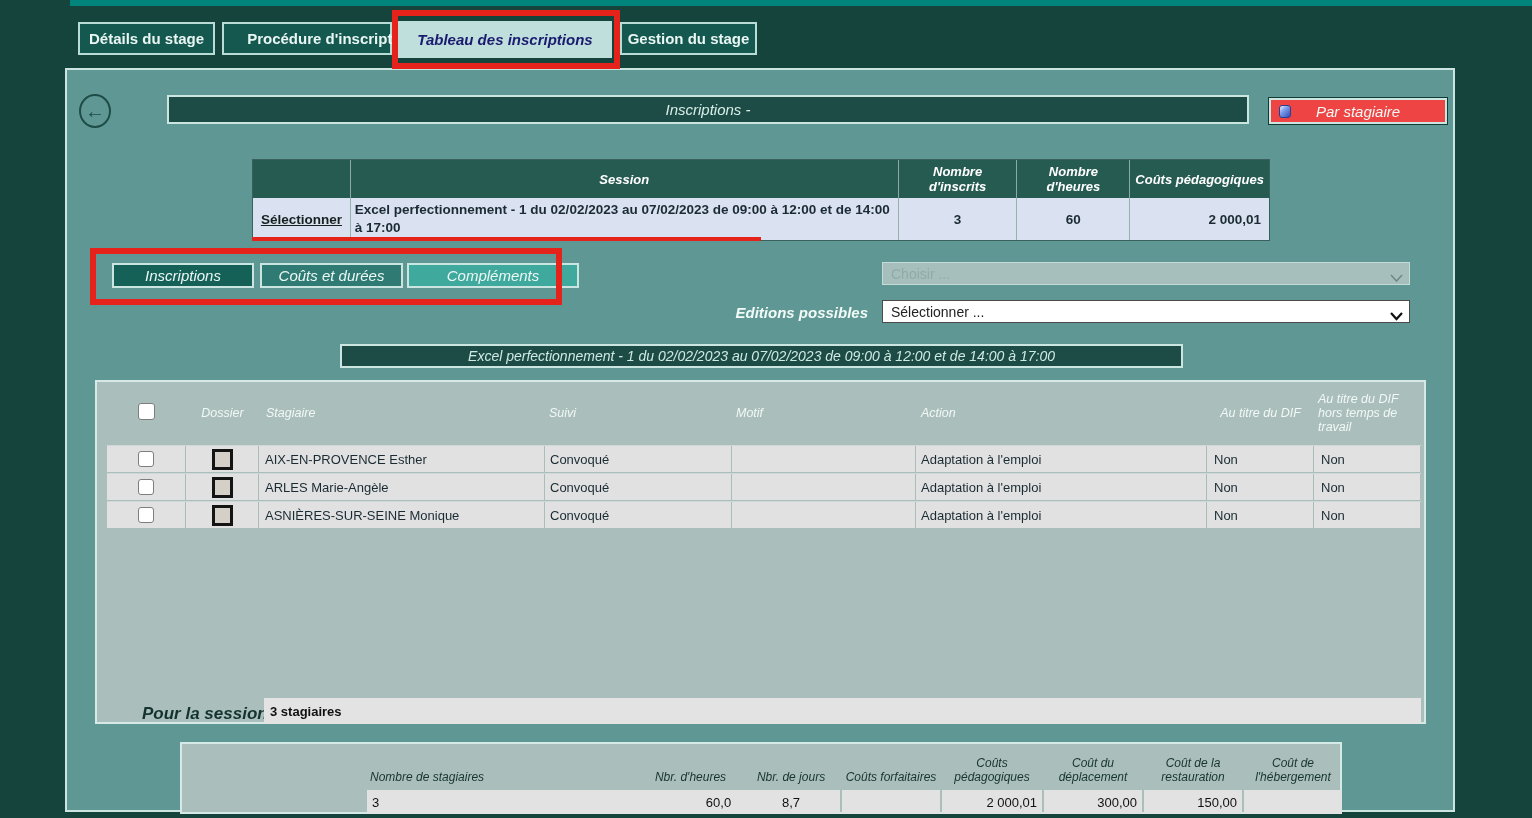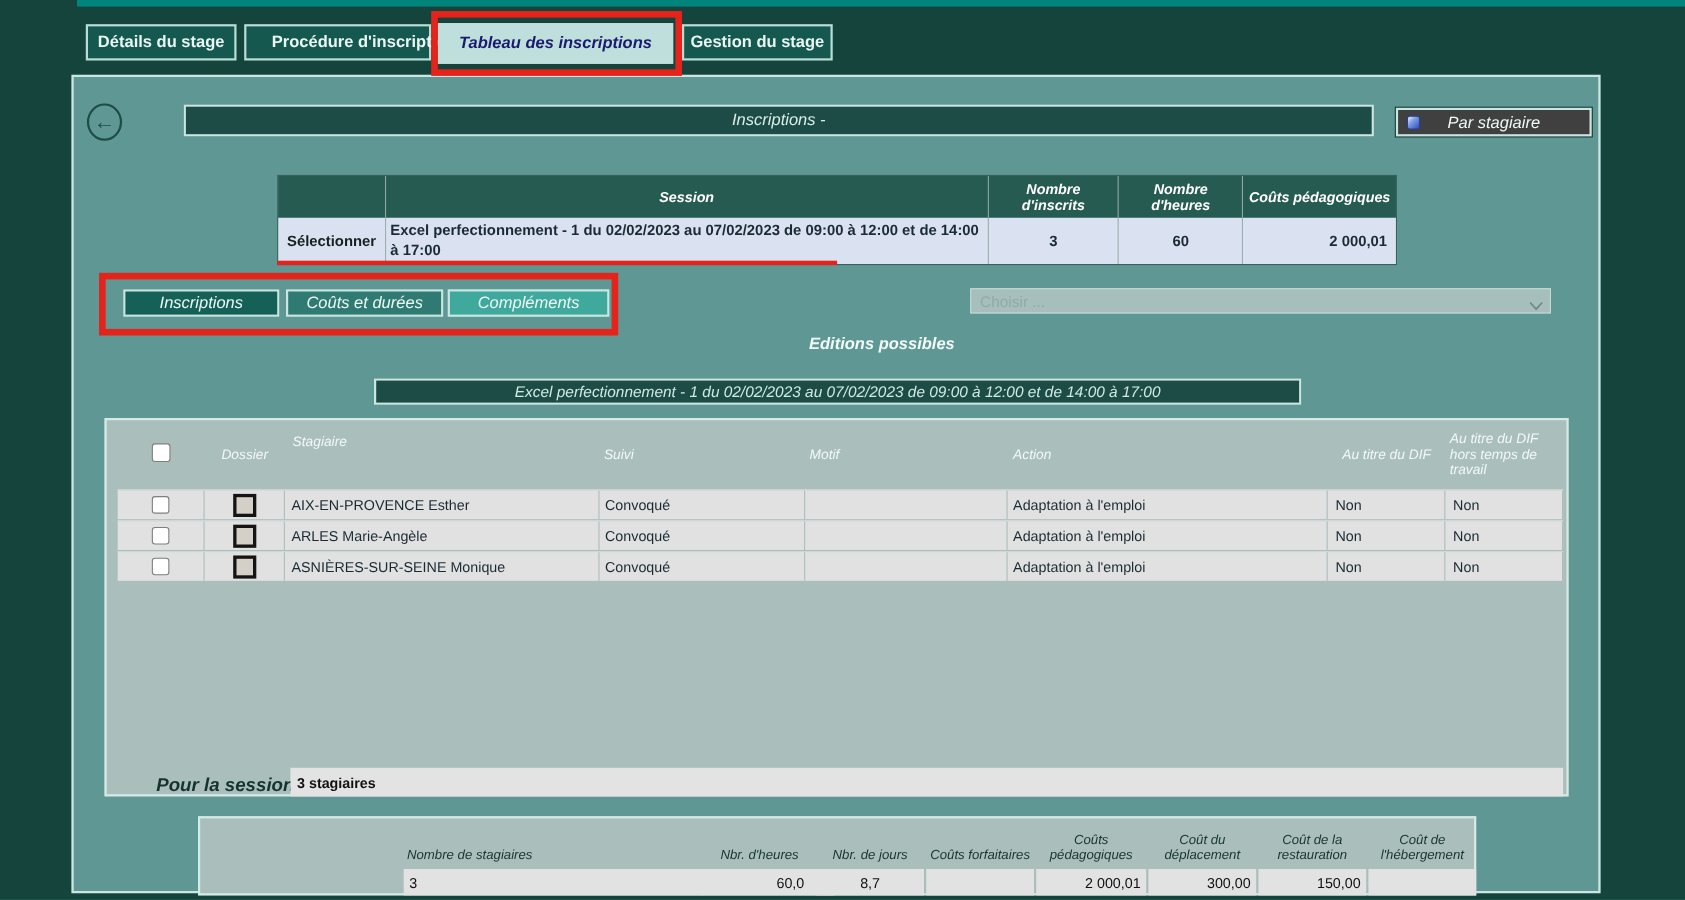--- a/index.html
+++ b/index.html
@@ -45,21 +45,21 @@
 
   .title-bar {
     left:100px; top:25px; width:1082px; height:29px;
     background:#1D4B45; border:2px solid #CBE6E1;
     color:#D8EEE9; font-style:italic; font-size:15px;
     display:flex; align-items:center; justify-content:center;
   }
 
   .par-stagiaire {
     left:1202px; top:28px; width:178px; height:26px;
-    background:#404040; border:2px solid #CBE6E1;
+    background:#ef4444; border:2px solid #CBE6E1;
     box-shadow:0 0 0 1px #123B35;
     color:#EFF9F6; font-style:italic; font-size:15px;
     display:flex; align-items:center; justify-content:center;
     cursor:pointer;
   }
   .gem {
     position:absolute; left:8px; top:5px; width:12px; height:13px;
     background:linear-gradient(135deg,#E8F0FF 0%,#7E9BE8 40%,#2F4FB8 100%);
     border-radius:3px; border:1px solid #2B3F8F;
   }
@@ -78,36 +78,36 @@
     display:flex; align-items:center; justify-content:center; text-align:center;
     line-height:15px; padding:0 4px;
   }
   .sess-row { display:flex; height:42px; background:#DAE1F1; }
   .sess-row .c {
     border-right:1px solid #9AB0AC; color:#1A2B33; font-size:13.5px; font-weight:bold;
     display:flex; align-items:center;
   }
   .c.last { border-right:none; }
   .w0{width:98px;} .w1{width:549px;} .w2{width:119px;} .w3{width:113px;} .w4{width:139px;}
-  .sel-link { width:100%; text-align:center; cursor:pointer; color:#16211F; }
+  .sel-link { width:100%; text-align:center; text-decoration:underline; cursor:pointer; color:#16211F; }
   .sess-desc { padding:2px 4px; line-height:18px; }
   .center { justify-content:center; }
   .right { justify-content:flex-end; padding-right:8px; }
 
   .red-line { left:185px; top:167px; width:509px; height:4px; background:#E5231B; z-index:30; pointer-events:none; }
 
   
   .vbtn {
     top:193px; height:25px; border:2px solid #CBE6E1;
     color:#EDF8F5; font-style:italic; font-size:15px;
     display:flex; align-items:center; justify-content:center; cursor:pointer;
   }
   .vbtn.b1 { left:45px;  width:142px; background:#156158; }
   .vbtn.b2 { left:193px; width:143px; background:#2F7B74; }
-  .vbtn.b3 { left:340px; width:147px; background:#3FA99D; }
+  .vbtn.b3 { left:340px; width:172px; background:#3FA99D; }
 
   .field-label {
     color:#F2FBF8; font-style:italic; font-weight:bold; font-size:15px;
     text-align:right;
   }
   .select {
     height:23px; font-size:14px; display:flex; align-items:center;
     padding:0 8px; position:absolute; cursor:pointer;
   }
   .select .chev { position:absolute; right:6px; top:7px; }
@@ -241,29 +241,37 @@
 
   <div class="select disabled">
     <span>Choisir ...</span>
     <span class="chev">
       <svg width="13" height="9" viewBox="0 0 13 9">
           <path d="M1 1 L6.5 7 L12 1" fill="none" stroke="#6E8B88" stroke-width="1.6"></path>
         </svg>
     </span>
   </div>
   <div class="abs field-label" style="left:640px;top:234px;width:161px;">Editions possibles</div>
+  <div class="select enabled">
+    <span>Sélectionner ...</span>
+    <span class="chev">
+      <svg width="13" height="9" viewBox="0 0 13 9">
+          <path d="M1 1 L6.5 7 L12 1" fill="none" stroke="#111111" stroke-width="2.2"></path>
+        </svg>
+    </span>
+  </div>
 
   <div class="abs banner">
     <span>Excel perfectionnement - 1 du 02/02/2023 au 07/02/2023 de 09:00 à 12:00 et de 14:00 à 17:00</span>
   </div>
 
   <div class="abs grid">
     <div class="cb abs" style="left:41px;top:21px;width:17px;height:17px;"></div>
     <div class="gh" style="left:89px;top:24px;width:73px;text-align:center;">Dossier</div>
-    <div class="gh" style="left:169px;top:12px;">Stagiaire</div>
+    <div class="gh" style="left:169px;top:24px;">Stagiaire</div>
     <div class="gh" style="left:452px;top:24px;">Suivi</div>
     <div class="gh" style="left:639px;top:24px;">Motif</div>
     <div class="gh" style="left:824px;top:24px;">Action</div>
     <div class="gh" style="left:1110px;top:24px;width:107px;text-align:center;">Au titre du DIF</div>
     <div class="gh" style="left:1221px;top:10px;width:100px;">Au titre du DIF hors temps de travail</div>
 
     <div class="rows">
       <div class="trow">
         <div class="c cw0">
             <div class="cb" style="width:16px;height:16px;"></div>

